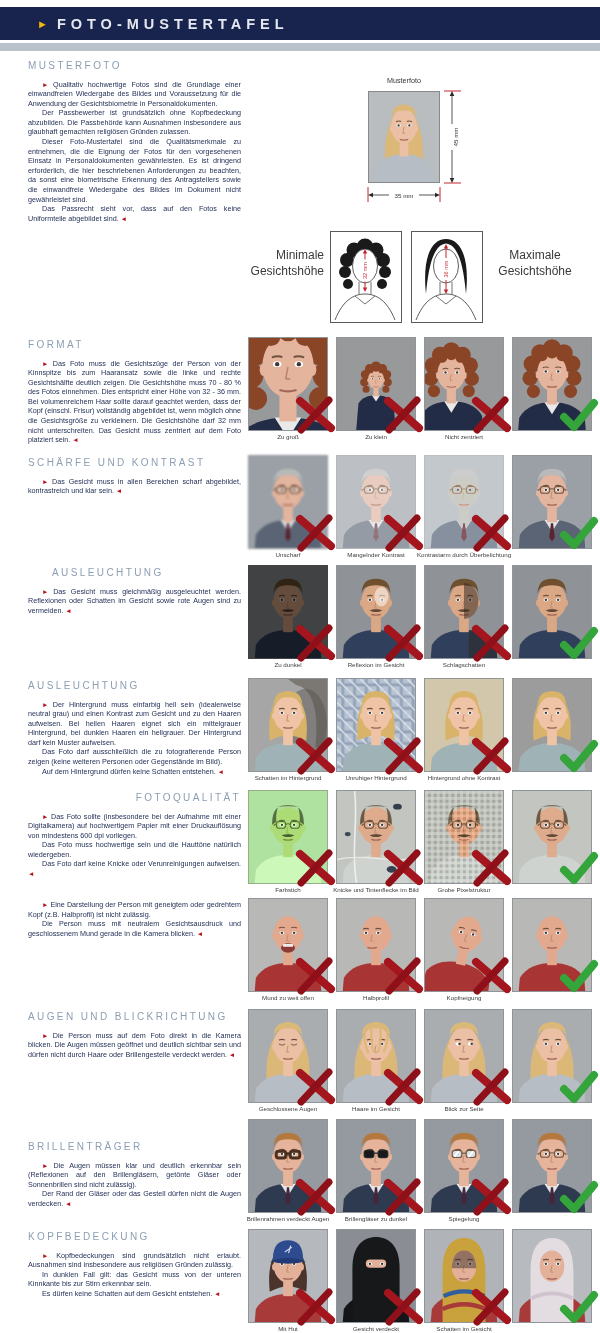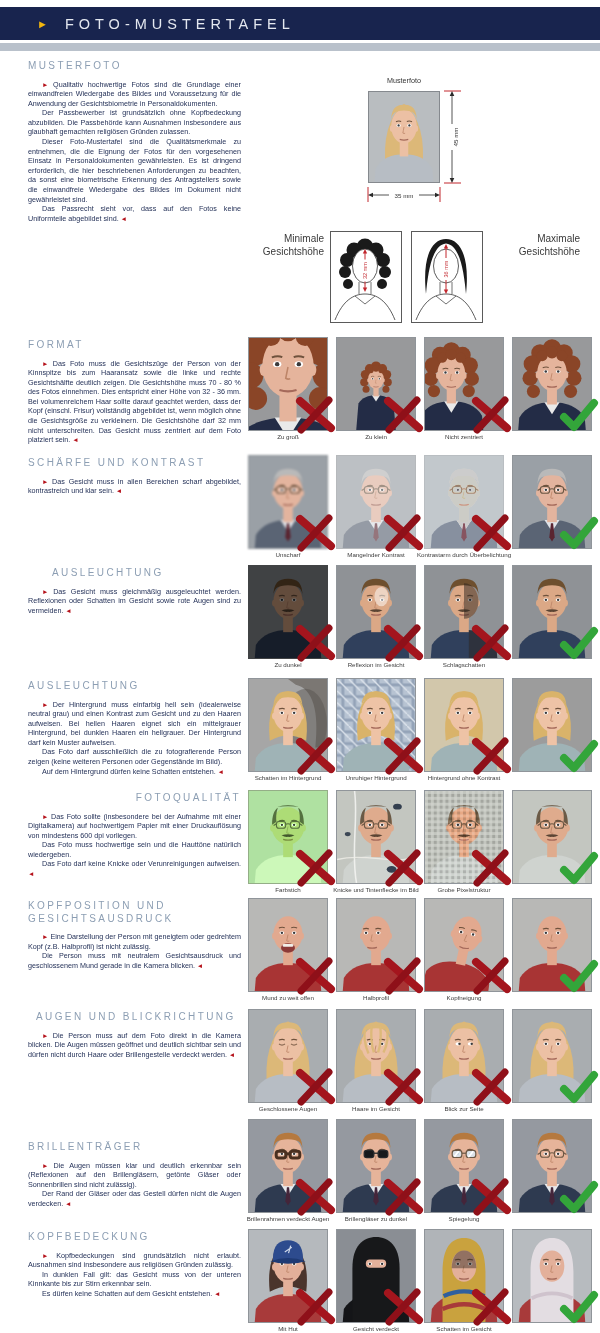--- a/index.html
+++ b/index.html
@@ -1,21 +1,21 @@
 <!DOCTYPE html>
 <html><head>
 <meta charset="utf-8">
 <style>
   html,body{margin:0;padding:0;background:#fff;}
   .page{position:relative;width:600px;height:1333px;background:#fff;overflow:hidden;
         font-family:"Liberation Sans",sans-serif;color:#243158;}
   
   .hdr{position:absolute;left:0;top:7px;width:600px;height:33px;display:flex;align-items:center;}
   .hdr-arrow{color:#f2b60d;font-size:11px;margin-left:37px;margin-right:9px;}
-  .hdr-title{color:#e4e8f0;font-size:14.5px;letter-spacing:5px;font-weight:400;margin:8px;}
+  .hdr-title{color:#e4e8f0;font-size:14.5px;letter-spacing:5px;font-weight:700;margin:0;}
   .subband{position:absolute;left:0;top:43px;width:600px;height:8px;}
   
   .sec{position:absolute;left:0;width:600px;}
   .txtcol{position:absolute;left:28px;top:2px;width:213px;}
   h2.shead{font-size:10px;font-weight:400;letter-spacing:2.4px;margin:0 0 7px 0;line-height:1.25;}
   .paras p{margin:0;font-size:7.2px;line-height:9.6px;text-align:justify;text-indent:14px;}
   .mk{font-size:6.5px;}
   
   .photos{position:absolute;left:248px;top:0;width:352px;height:108px;}
   .tile{position:absolute;top:0;width:80px;}
@@ -24,23 +24,23 @@
        font-size:6.2px;color:#3c3c3c;}
   .mark{position:absolute;pointer-events:none;}
   .mark.x{right:-9px;top:59px;}
   .mark.v{right:-7px;top:61px;}
   
   .figure{position:absolute;left:360px;top:76px;width:132px;height:146px;}
   .fig-label{position:absolute;left:8px;top:0;width:72px;text-align:center;font-size:7.2px;color:#333;}
   .fig-photo{position:absolute;left:8px;top:15px;width:70px;height:90px;border:1px solid #85898e;}
   .fig-dims{position:absolute;left:0;top:0;}
   
-  .diag-label{position:absolute;font-size:10px;color:#3a3a3a;line-height:1.3;top:232px;}
+  .diag-label{position:absolute;font-size:12px;color:#3a3a3a;line-height:1.3;top:248px;}
   .diag-label.r{left:238px;width:86px;text-align:right;}
-  .diag-label.l{left:490px;width:90px;text-align:right;}
+  .diag-label.l{left:490px;width:90px;text-align:center;}
   .diag-box{position:absolute;top:231px;width:70px;height:90px;border:1px solid #5a5a5a;background:#fff;}
 </style>
 </head>
 <body>
 
 <div class="page">
 
   <div class="hdr" id="hdr" style="background: rgb(24, 36, 78);">
     <span class="hdr-arrow" style="color: rgb(242, 182, 13);">►</span>
     <h1 class="hdr-title">FOTO-MUSTERTAFEL</h1>
@@ -903,21 +903,20 @@
     </svg></div>
             <div class="mark v"><svg width="40" height="34" viewBox="0 0 40 34" xmlns="http://www.w3.org/2000/svg">
   <path d="M5,19 L15,29 L35,5" stroke="#33a53a" stroke-width="8" fill="none" stroke-linecap="round" stroke-linejoin="round"></path>
               </svg></div>
           </div>
         </div>
   </div>
 
   <div class="sec" style="top: 898px;">
     <div class="txtcol">
-      <h2 class="shead" style="color: rgb(140, 158, 179);">KOPFPOSITION UND GESICHTSAUSDRUCK</h2>
       <div class="paras">
             <p><span class="mk" style="color: rgb(181, 18, 27);">► </span>Eine Darstellung der Person mit geneigtem oder gedrehtem Kopf (z.B. Halbprofil) ist nicht zulässig.</p>
             <p>Die Person muss mit neutralem Gesichtsausdruck und geschlossenem Mund gerade in die Kamera blicken.<span class="mk" style="color: rgb(181, 18, 27);"> ◄</span></p>
           </div>
     </div>
     <div class="photos">
           <div class="tile" style="left: 0px;">
             <div class="ph"><svg width="78" height="92" viewBox="0 0 80 94" preserveAspectRatio="none" xmlns="http://www.w3.org/2000/svg">
     <defs></defs>
                 <rect width="80" height="94" fill="#b8b8b6"></rect>
@@ -1026,21 +1025,21 @@
     </svg></div>
             <div class="mark v"><svg width="40" height="34" viewBox="0 0 40 34" xmlns="http://www.w3.org/2000/svg">
   <path d="M5,19 L15,29 L35,5" stroke="#33a53a" stroke-width="8" fill="none" stroke-linecap="round" stroke-linejoin="round"></path>
               </svg></div>
           </div>
         </div>
   </div>
 
   <div class="sec" style="top: 1009px;">
     <div class="txtcol">
-      <h2 class="shead" style="color: rgb(140, 158, 179); margin-left: 8px;">AUGEN UND BLICKRICHTUNG</h2>
+      <h2 class="shead" style="color: rgb(140, 158, 179);">AUGEN UND BLICKRICHTUNG</h2>
       <div class="paras">
             <p><span class="mk" style="color: rgb(181, 18, 27);">► </span>Die Person muss auf dem Foto direkt in die Kamera blicken. Die Augen müssen geöffnet und deutlich sichtbar sein und dürfen nicht durch Haare oder Brillengestelle verdeckt werden.<span class="mk" style="color: rgb(181, 18, 27);"> ◄</span></p>
           </div>
     </div>
     <div class="photos">
           <div class="tile" style="left: 0px;">
             <div class="ph"><svg width="78" height="92" viewBox="0 0 80 94" preserveAspectRatio="none" xmlns="http://www.w3.org/2000/svg">
     <defs></defs>
                 <rect width="80" height="94" fill="#a9adb0"></rect>
     <g transform="translate(40 50) scale(1.1) rotate(0) translate(-40 -50)">

